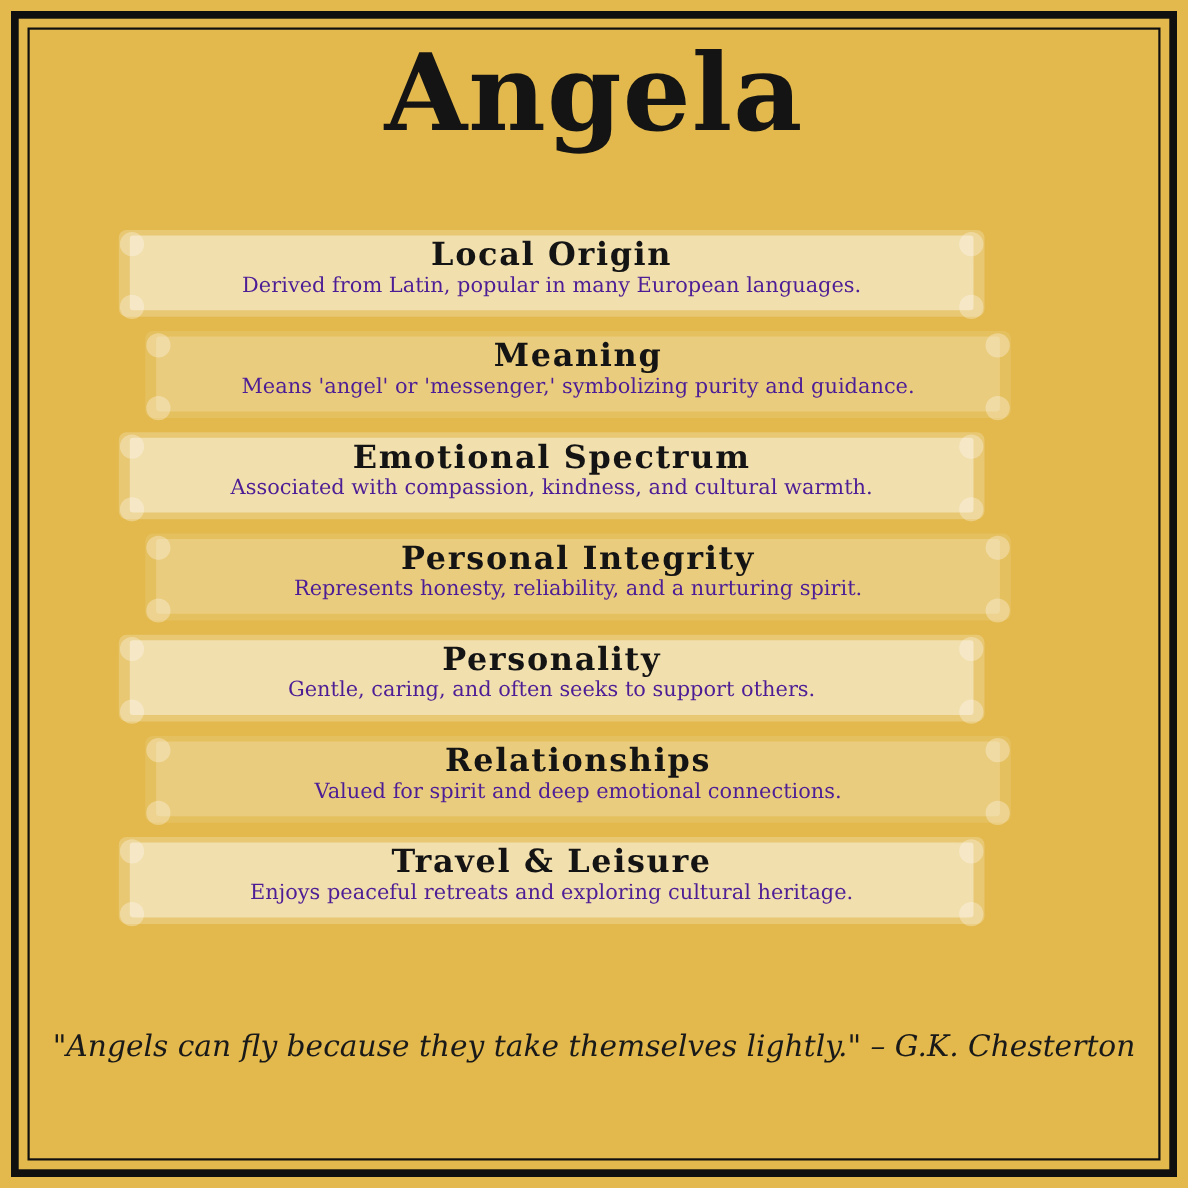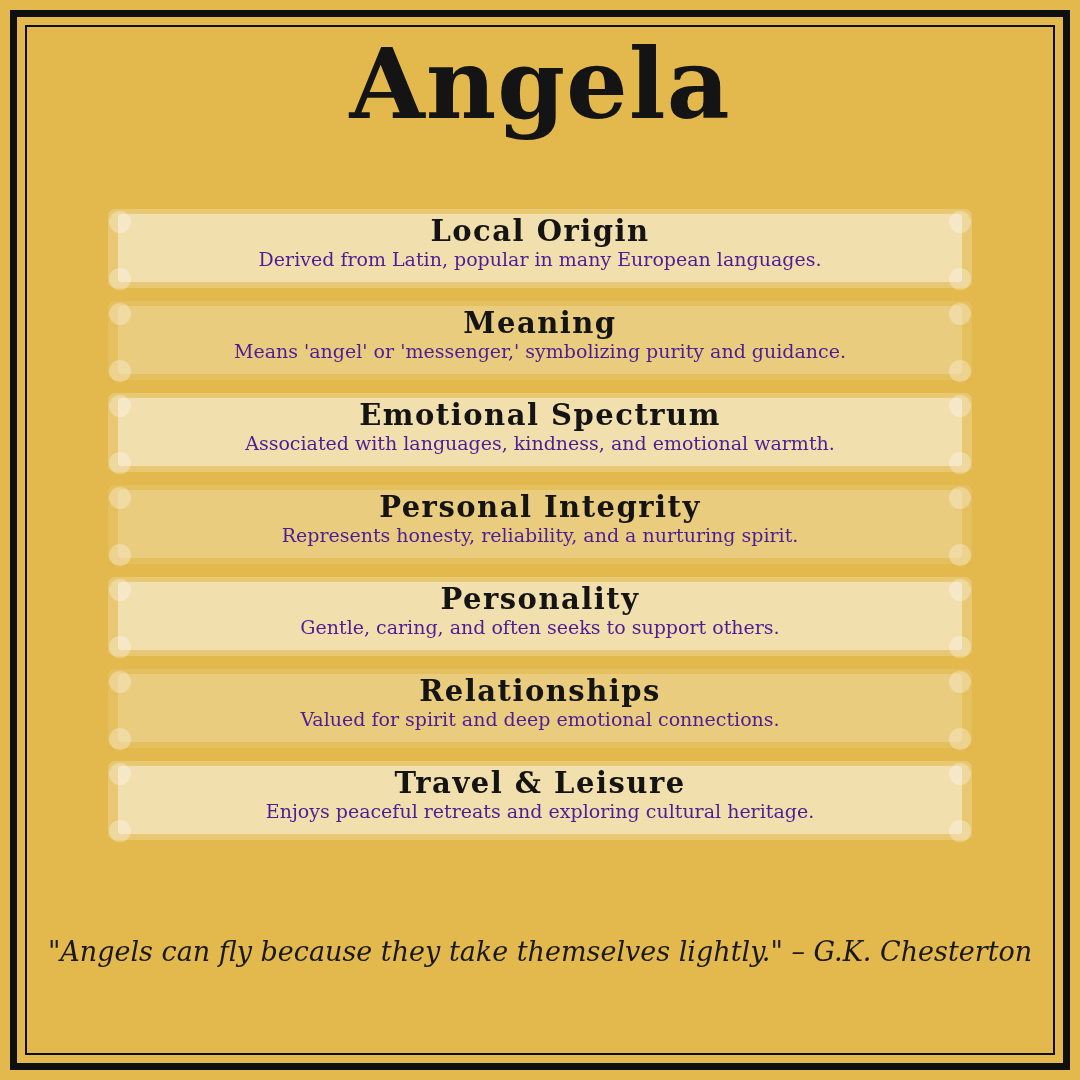--- a/index.html
+++ b/index.html
@@ -35,26 +35,26 @@
     text-align: center;
     font-size: 97px;
     line-height: 105px;
     font-weight: bold;
     color: #141414;
     letter-spacing: 1px;
   }
   .card {
     position: absolute;
     left: 108px;
-    width: 864px;
+    width: 787px;
     height: 79px;
     border-radius: 7px;
   }
   .card.light { background: rgba(255,255,255,0.22); }
-  .card.dark  { background: rgba(255,255,255,0.10); }
+  .card.dark  { background: rgba(255,255,255,0.10); margin-left: 24px; }
   .card-inner {
     position: absolute;
     left: 10px; right: 10px; top: 5px; bottom: 6px;
     border-radius: 3px;
   }
   .card.light .card-inner { background: rgba(255,255,255,0.42); }
   .card.dark  .card-inner { background: rgba(255,255,255,0.20); }
   .rivet {
     position: absolute;
     width: 22px; height: 22px;
@@ -138,21 +138,21 @@
   </div>
 
   <div class="card light" style="top:393px">
     <div class="card-inner"></div>
     <span class="rivet tl"></span>
     <span class="rivet tr"></span>
     <span class="rivet bl"></span>
     <span class="rivet br"></span>
     <div class="card-content">
       <div class="card-title">Emotional Spectrum</div>
-      <div class="card-desc">Associated with languages, kindness, and emotional warmth.</div>
+      <div class="card-desc">Associated with compassion, kindness, and cultural warmth.</div>
     </div>
   </div>
 
   <div class="card dark" style="top:485px">
     <div class="card-inner"></div>
     <span class="rivet tl"></span>
     <span class="rivet tr"></span>
     <span class="rivet bl"></span>
     <span class="rivet br"></span>
     <div class="card-content">

